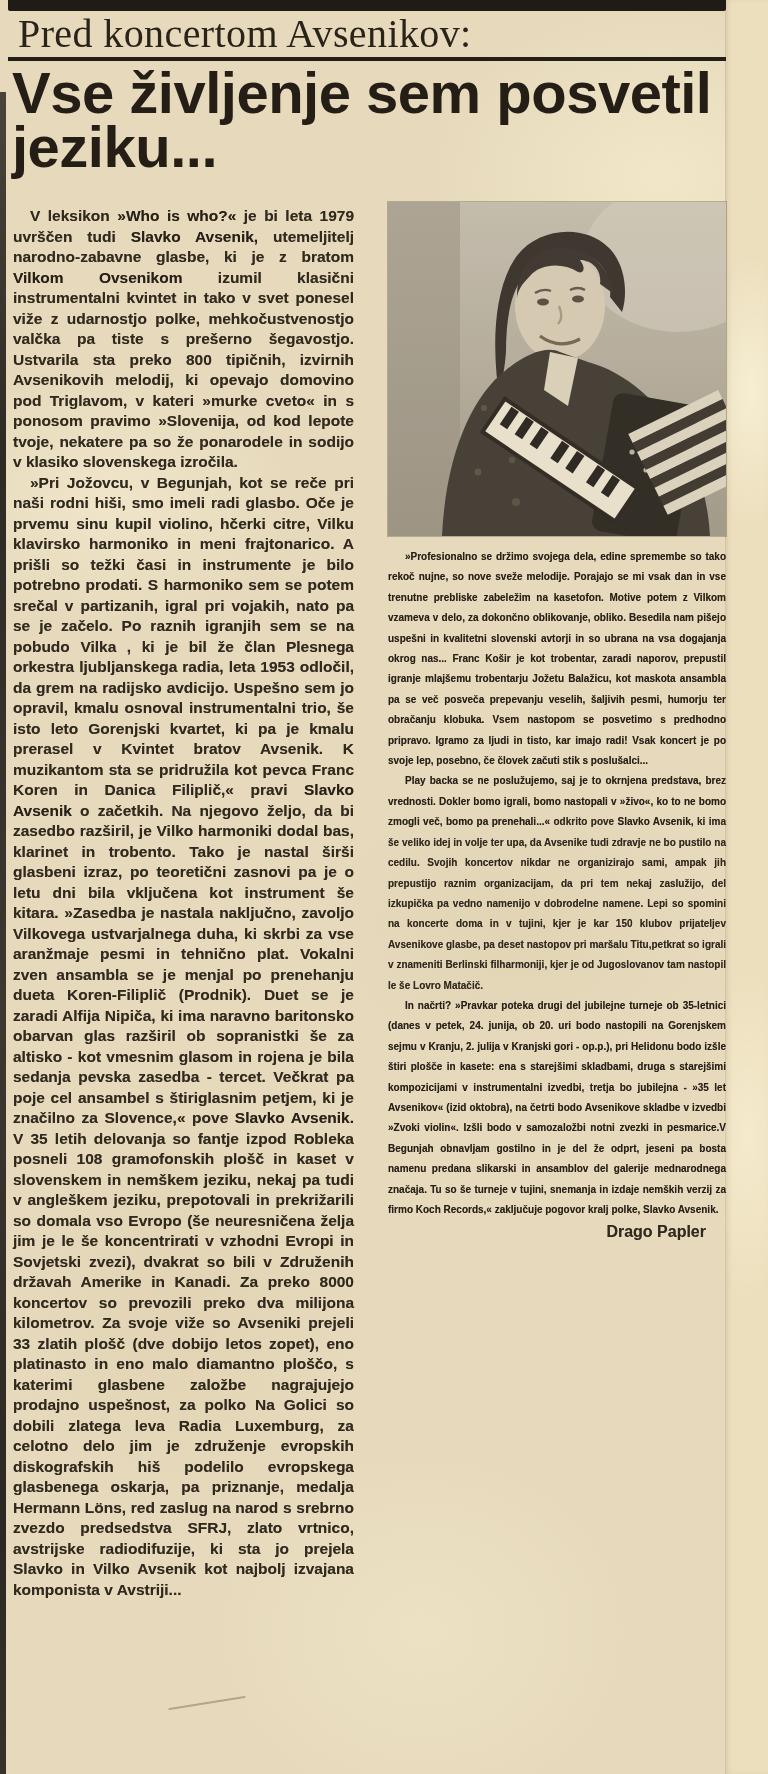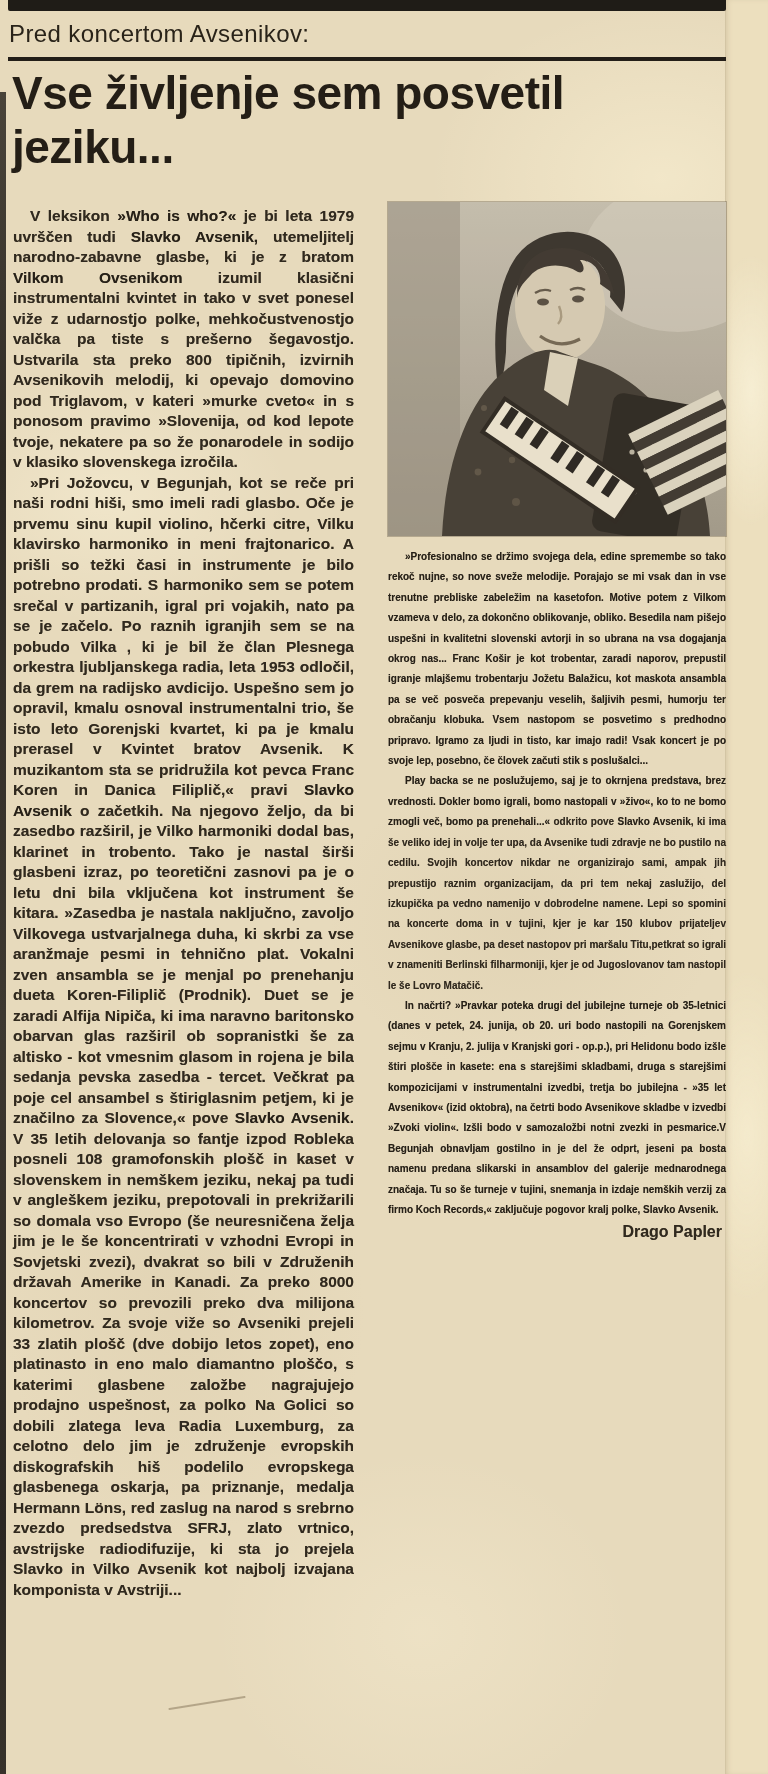--- a/index.html
+++ b/index.html
@@ -29,31 +29,31 @@
   }
   .top-bar{
     position:absolute;left:8px;top:0;width:718px;height:11px;
     background:#1f1c17;border-radius:0 0 2px 2px;
   }
   .left-edge{
     position:absolute;left:0;top:92px;width:6px;height:1682px;
     background:linear-gradient(180deg,#4a443a,#2e2a24 22%,#3d3830 55%,#2b2722 85%,#37322b);
   }
   .kicker{
-    position:absolute;left:9px;top:16px;
-    font-size:24px;line-height:36px;font-weight:400;
-    letter-spacing:.4px;color:#292319;
+    position:absolute;left:18px;top:16px;
+    font-size:40px;line-height:36px;font-weight:400;
+    letter-spacing:.4px;color:#292319;font-family:Liberation Serif, serif;
   }
   .kicker-rule{
     position:absolute;left:8px;top:57px;width:718px;height:4px;
     background:#231e18;
   }
   .headline{
     position:absolute;left:12px;top:66px;margin:0;
-    font-size:46px;line-height:54px;font-weight:700;
+    font-size:58px;line-height:54px;font-weight:700;
     letter-spacing:-.5px;color:#241e16;
   }
   .col{position:absolute;}
   .col-left{left:13px;top:206px;width:341px;}
   .col-right{left:388px;top:202px;width:338px;}
   .col p{
     margin:0;text-align:justify;text-indent:17px;
     font-size:15.5px;line-height:20.5px;
     color:#30291e;
     text-shadow:0 0 .4px rgba(48,41,30,.45);
@@ -62,21 +62,21 @@
   .col span.b{font-weight:700;color:#262017;margin-top:20px;}
   .col span.r{font-weight:700;}
   .photo{
     margin:0 0 11px 0;width:338px;height:334px;
     outline:1px solid rgba(62,52,40,.30);
     background:#b2ab9c;
   }
   .byline{
     text-align:right !important;text-indent:0 !important;
     font-weight:700;font-size:16px !important;
-    padding-right:4px;margin-top:2px !important;
+    padding-right:20px;margin-top:2px !important;
     color:#2a2419;
   }
   .crease{
     position:absolute;left:168px;top:1702px;width:78px;height:2px;
     background:rgba(96,78,52,.38);transform:rotate(-9deg);border-radius:2px;
   }
 </style>
 </head>
 <body>
 

